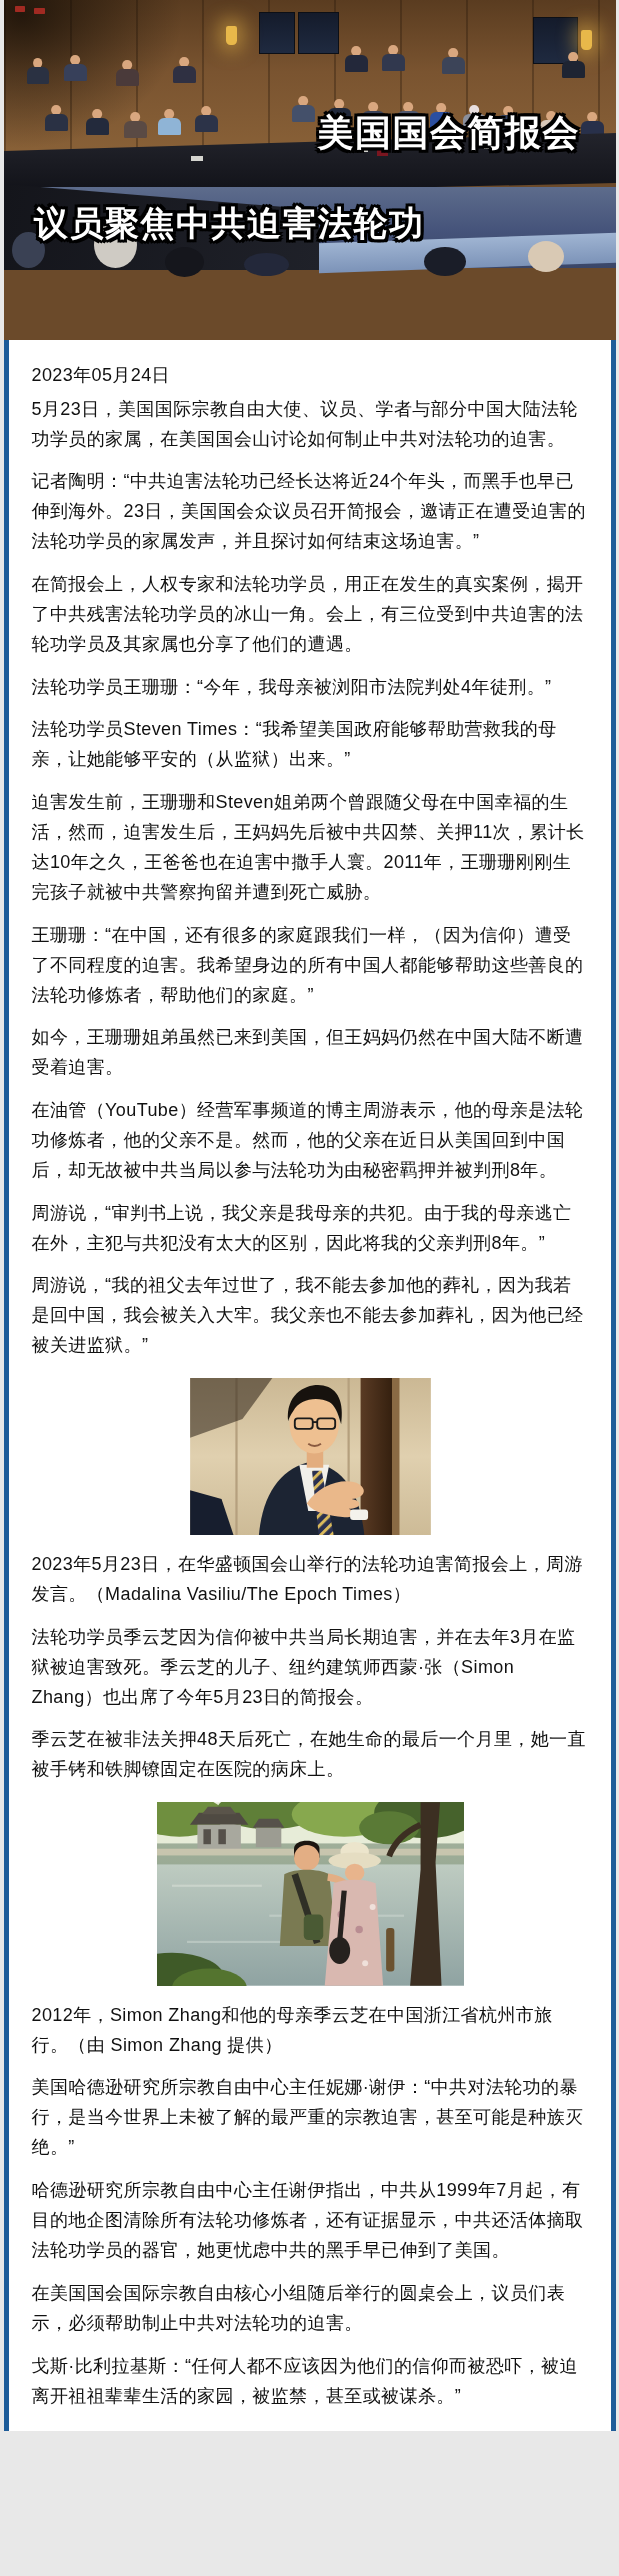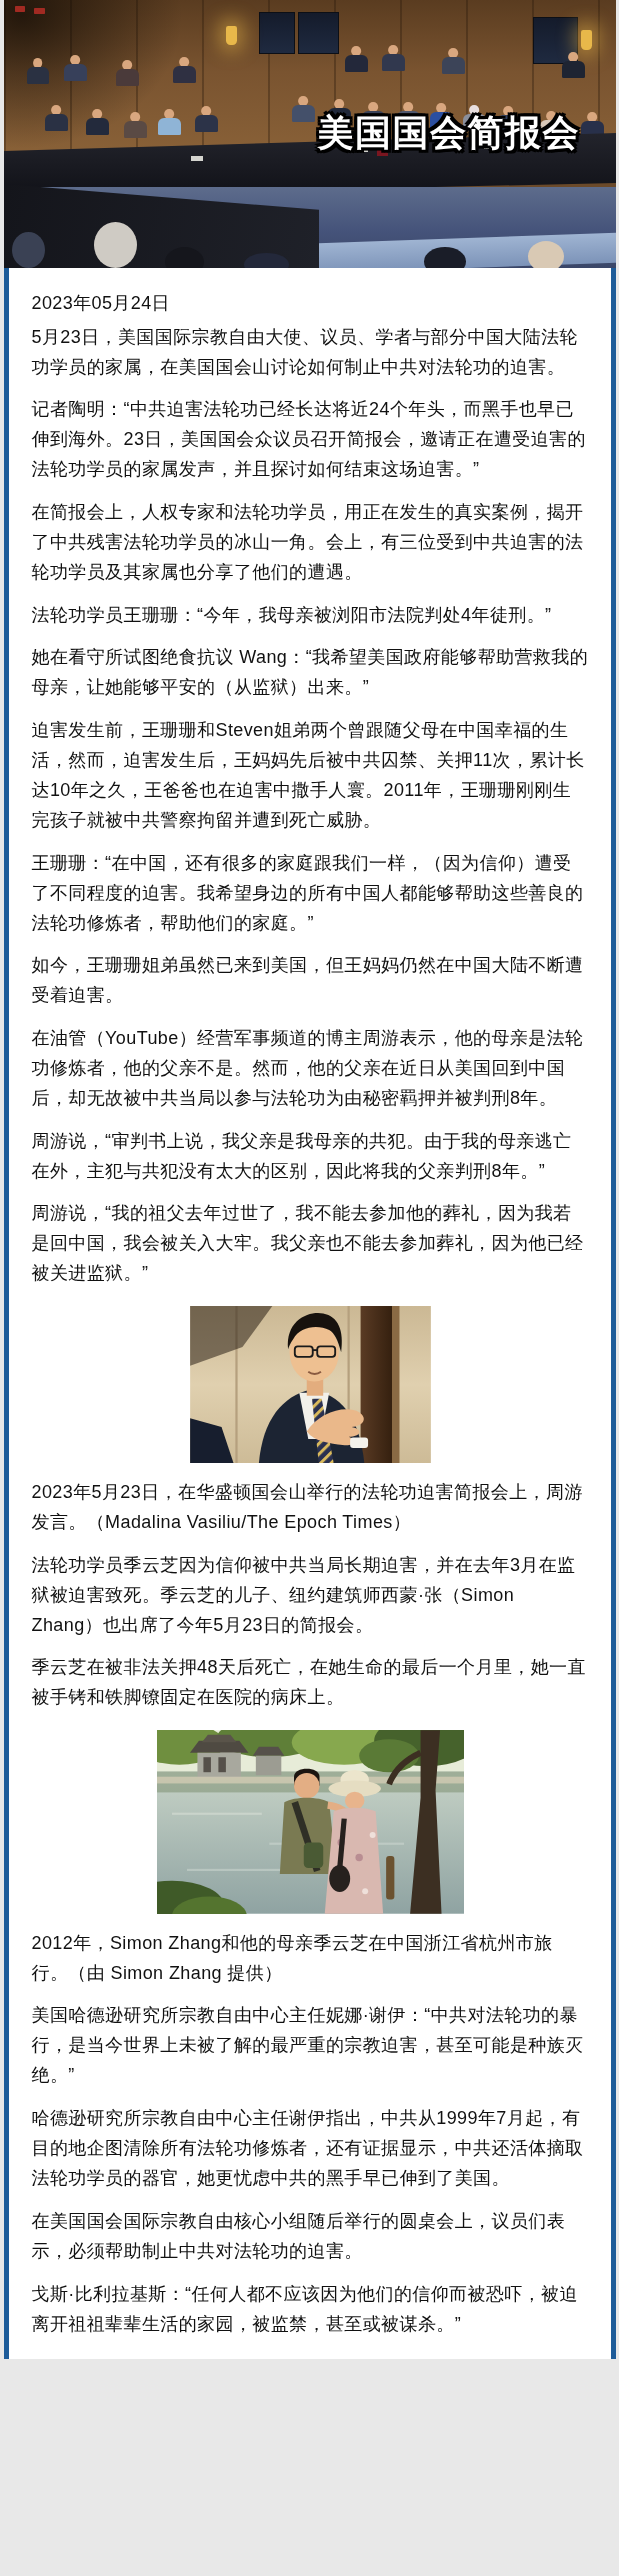--- a/index.html
+++ b/index.html
@@ -6,21 +6,21 @@
   body{
     background:#e8e8e8;
     font-family:"Liberation Sans","DejaVu Sans",sans-serif;
     color:#111;
     width:620px;
   }
   .page{width:612px;margin:0 auto;background:#e8e8e8;}
 
   
   .hero{
-    position:relative;width:612px;height:268px;overflow:hidden;
+    position:relative;width:612px;height:340px;overflow:hidden;
     background:linear-gradient(180deg,#4a3categorical,#6b4a2a);
     background:#6b4a2a;
   }
   .wall{
     position:absolute;left:0;top:0;width:100%;height:161px;
     background:
       repeating-linear-gradient(90deg,rgba(40,24,10,.35) 0 2.2px,rgba(0,0,0,0) 2.2px 66px),
       linear-gradient(180deg,#5a3c20 0%,#7a5430 45%,#8a6238 100%);
   }
   .wall-shade{position:absolute;left:0;top:0;width:180px;height:150px;
@@ -123,31 +123,32 @@
     <div class="table-near"></div>
 
     <i class="fh" style="left:90px;top:222px;width:43px;height:46px;background:#cfcbc4;"></i>
     <i class="fh" style="left:161px;top:247px;width:39px;height:30px;"></i>
     <i class="fh" style="left:240px;top:253px;width:45px;height:22.5px;background:#23283a;"></i>
     <i class="fh" style="left:420px;top:247px;width:42px;height:28.5px;background:#1a1d28;"></i>
     <i class="fh" style="left:524px;top:241px;width:36px;height:31px;background:#d9c9b4;"></i>
     <i class="fh" style="left:7.5px;top:232px;width:33px;height:36px;background:#3a4154;"></i>
 
     <div class="banner banner1">美国国会简报会</div>
+    <div class="banner banner2">议员聚焦中共迫害法轮功</div>
   </div>
 
   <div class="article">
 
     <p class="date">2023年05月24日</p>
 
     <p>5月23日，美国国际宗教自由大使、议员、学者与部分中国大陆法轮功学员的家属，在美国国会山讨论如何制止中共对法轮功的迫害。</p>
     <p>记者陶明：“中共迫害法轮功已经长达将近24个年头，而黑手也早已伸到海外。23日，美国国会众议员召开简报会，邀请正在遭受迫害的法轮功学员的家属发声，并且探讨如何结束这场迫害。”</p>
     <p>在简报会上，人权专家和法轮功学员，用正在发生的真实案例，揭开了中共残害法轮功学员的冰山一角。会上，有三位受到中共迫害的法轮功学员及其家属也分享了他们的遭遇。</p>
     <p>法轮功学员王珊珊：“今年，我母亲被浏阳市法院判处4年徒刑。”</p>
-    <p>她在看守所试图绝食抗议 Wang：“我希望美国政府能够帮助营救我的母亲，让她能够平安的（从监狱）出来。”</p>
+    <p>法轮功学员Steven Times：“我希望美国政府能够帮助营救我的母亲，让她能够平安的（从监狱）出来。”</p>
     <p>迫害发生前，王珊珊和Steven姐弟两个曾跟随父母在中国幸福的生活，然而，迫害发生后，王妈妈先后被中共囚禁、关押11次，累计长达10年之久，王爸爸也在迫害中撒手人寰。2011年，王珊珊刚刚生完孩子就被中共警察拘留并遭到死亡威胁。</p>
     <p>王珊珊：“在中国，还有很多的家庭跟我们一样，（因为信仰）遭受了不同程度的迫害。我希望身边的所有中国人都能够帮助这些善良的法轮功修炼者，帮助他们的家庭。”</p>
     <p>如今，王珊珊姐弟虽然已来到美国，但王妈妈仍然在中国大陆不断遭受着迫害。</p>
     <p>在油管（YouTube）经营军事频道的博主周游表示，他的母亲是法轮功修炼者，他的父亲不是。然而，他的父亲在近日从美国回到中国后，却无故被中共当局以参与法轮功为由秘密羁押并被判刑8年。</p>
     <p>周游说，“审判书上说，我父亲是我母亲的共犯。由于我的母亲逃亡在外，主犯与共犯没有太大的区别，因此将我的父亲判刑8年。”</p>
     <p>周游说，“我的祖父去年过世了，我不能去参加他的葬礼，因为我若是回中国，我会被关入大牢。我父亲也不能去参加葬礼，因为他已经被关进监狱。”</p>
 
     <figure>
       <svg width="241" height="157" viewBox="0 0 322 210">
         <defs>

